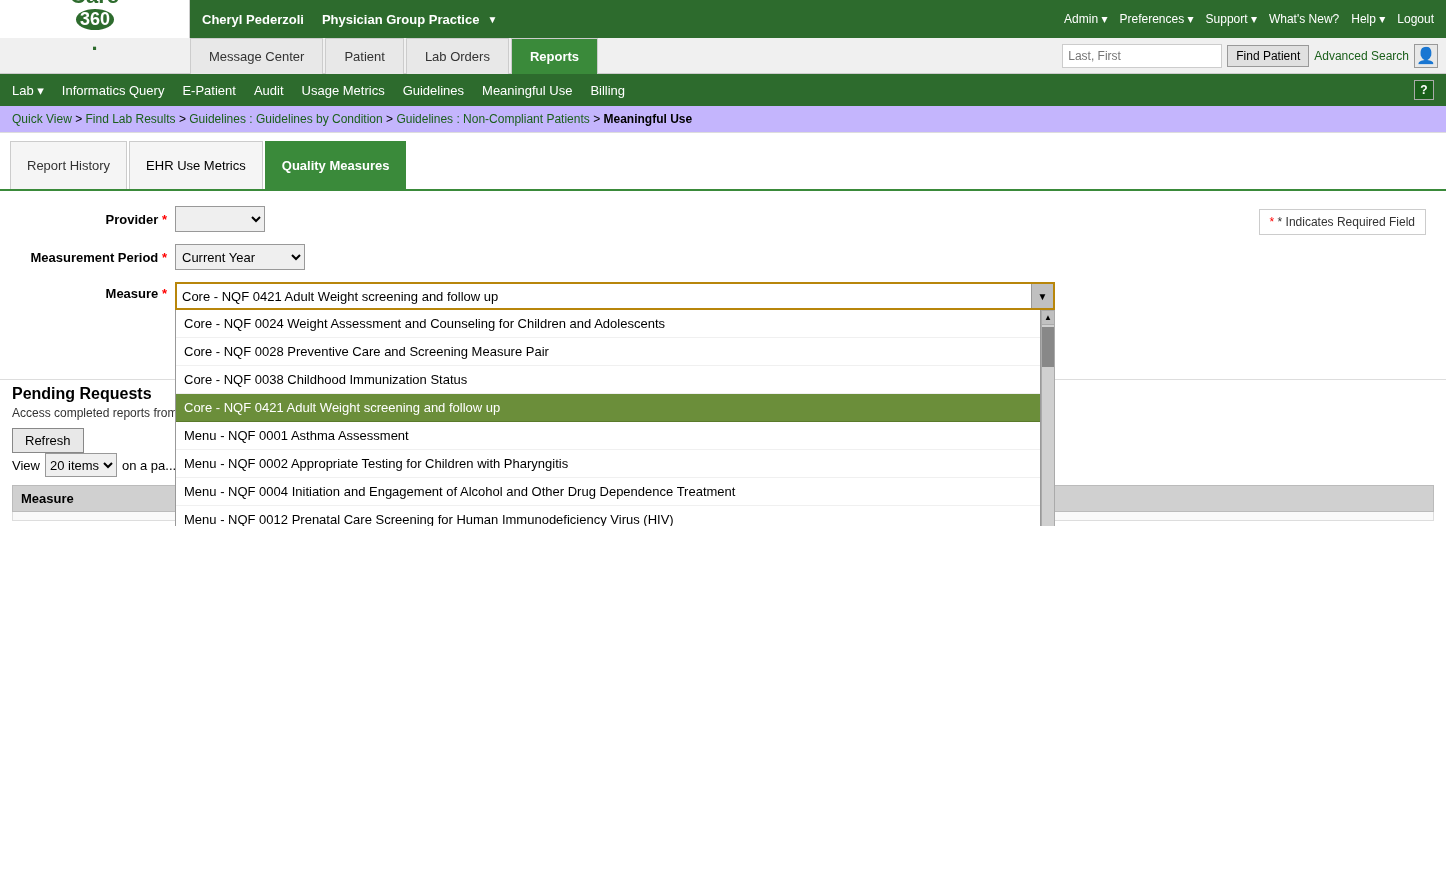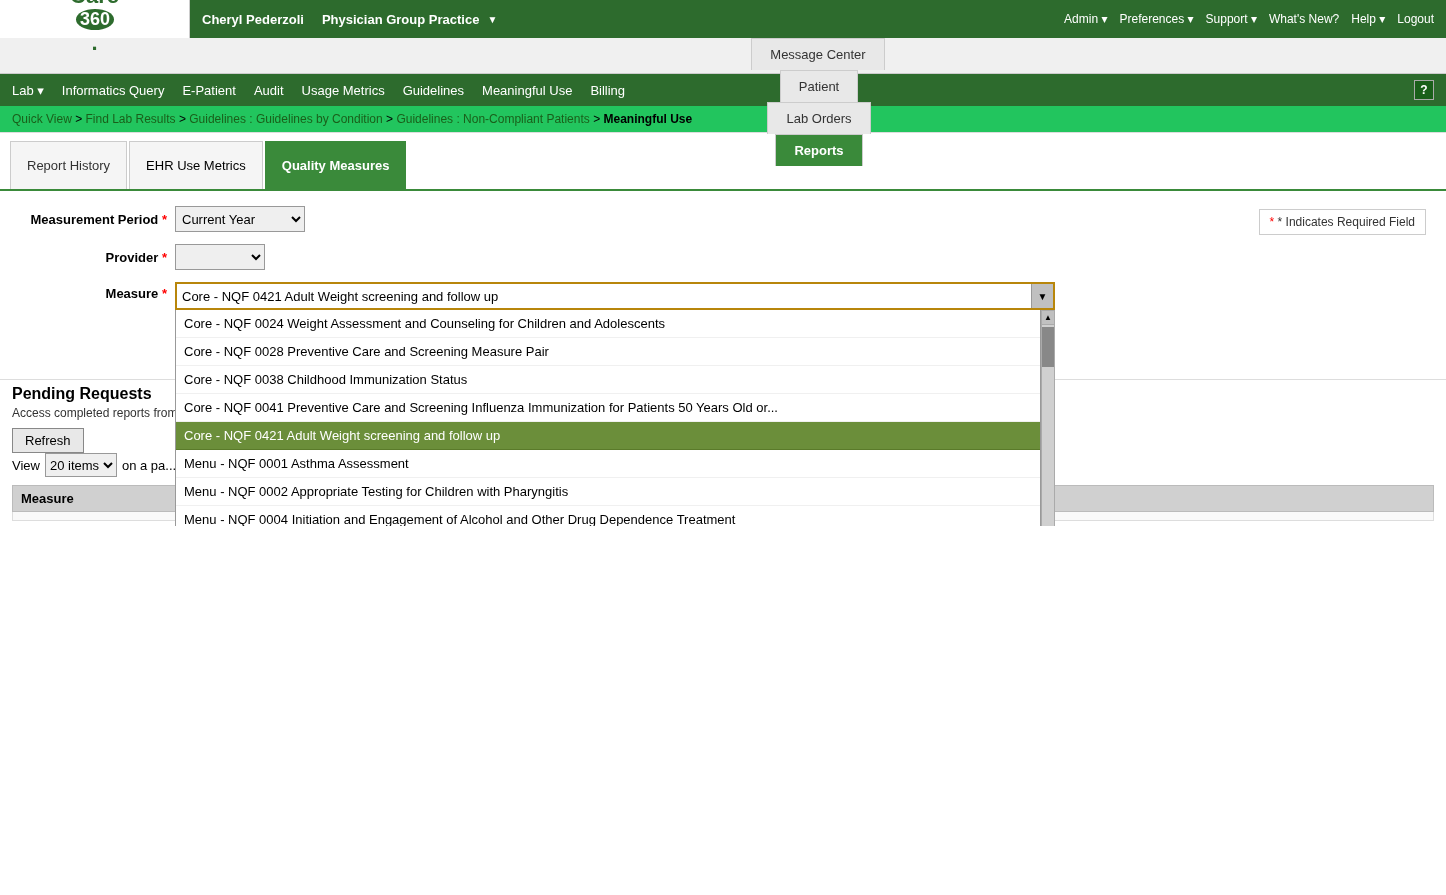--- a/index.html
+++ b/index.html
@@ -22,40 +22,46 @@
       <a href="#" style="color:#fff; font-size:12px; text-decoration:none;">Admin ▾</a>
       <a href="#" style="color:#fff; font-size:12px; text-decoration:none;">Preferences ▾</a>
       <a href="#" style="color:#fff; font-size:12px; text-decoration:none;">Support ▾</a>
       <a href="#" style="color:#fff; font-size:12px; text-decoration:none;">What's New?</a>
       <a href="#" style="color:#fff; font-size:12px; text-decoration:none;">Help ▾</a>
       <a href="#" style="color:#fff; font-size:12px; text-decoration:none;">Logout</a>
     </div>
   </div>
 </div>
 
-<div style="display:flex; align-items:center; background:#f0f0f0; border-bottom:1px solid #ccc; height:36px; padding-left:190px;flex-direction:column;">
+<div style="display:flex; align-items:center; background:#f0f0f0; border-bottom:1px solid #ccc; height:36px; padding-left:190px;">
   <a href="#" style="padding:8px 18px; border:1px solid #ccc; border-bottom:none; font-size:13px; color:#333; text-decoration:none; background:#e8e8e8; height:36px; display:flex; align-items:center;">Message Center</a>
   <a href="#" style="padding:8px 18px; border:1px solid #ccc; border-bottom:none; font-size:13px; color:#333; text-decoration:none; background:#e8e8e8; height:36px; display:flex; align-items:center; margin-left:2px;">Patient</a>
   <a href="#" style="padding:8px 18px; border:1px solid #ccc; border-bottom:none; font-size:13px; color:#333; text-decoration:none; background:#e8e8e8; height:36px; display:flex; align-items:center; margin-left:2px;">Lab Orders</a>
   <a href="#" style="padding:8px 18px; border:1px solid #ccc; border-bottom:none; font-size:13px; color:#fff; text-decoration:none; background:#3a8a3a; height:36px; display:flex; align-items:center; margin-left:2px; font-weight:bold;">Reports</a>
+  <div style="margin-left:auto; display:flex; align-items:center; gap:5px; padding-right:8px;">
+    <input type="text" placeholder="Last, First" style="width: 160px; height: 24px; border: 1px solid rgb(204, 204, 204); padding: 0px 5px; font-size: 12px;">
+    <button style="background:#e0e0e0; border:1px solid #999; padding:3px 8px; cursor:pointer; font-size:12px;">Find Patient</button>
+    <a href="#" style="color:#1a5f1a; font-size:12px; text-decoration:none;">Advanced Search</a>
+    <div style="width:24px; height:24px; border:1px solid #999; display:flex; align-items:center; justify-content:center; font-size:16px; cursor:pointer; background:#e8e8e8;">👤</div>
+  </div>
 </div>
 
 <div style="background:#2d6b2d; display:flex; align-items:center; height:32px; padding:0 12px; gap:18px;">
   <a href="#" style="color:#fff; font-size:13px; text-decoration:none;">Lab ▾</a>
   <a href="#" style="color:#fff; font-size:13px; text-decoration:none;">Informatics Query</a>
   <a href="#" style="color:#fff; font-size:13px; text-decoration:none;">E-Patient</a>
   <a href="#" style="color:#fff; font-size:13px; text-decoration:none;">Audit</a>
   <a href="#" style="color:#fff; font-size:13px; text-decoration:none;">Usage Metrics</a>
   <a href="#" style="color:#fff; font-size:13px; text-decoration:none;">Guidelines</a>
   <a href="#" style="color:#fff; font-size:13px; text-decoration:none;">Meaningful Use</a>
   <a href="#" style="color:#fff; font-size:13px; text-decoration:none;">Billing</a>
   <div style="margin-left:auto; background:#1a5f1a; color:#fff; width:20px; height:20px; display:flex; align-items:center; justify-content:center; font-weight:bold; font-size:12px; border:1px solid #aaa; cursor:pointer;">?</div>
 </div>
 
-<div style="padding:6px 12px; font-size:12px; border-bottom:1px solid #ddd; background:#22c55e;">
+<div style="padding:6px 12px; font-size:12px; border-bottom:1px solid #ddd; background:#c4b5fd;">
   <a href="#" style="color:#1a5f1a; text-decoration:none;">Quick View</a>
   <span> &gt; </span>
   <a href="#" style="color:#1a5f1a; text-decoration:none;">Find Lab Results</a>
   <span> &gt; </span>
   <a href="#" style="color:#1a5f1a; text-decoration:none;">Guidelines : Guidelines by Condition</a>
   <span> &gt; </span>
   <a href="#" style="color:#1a5f1a; text-decoration:none;">Guidelines : Non-Compliant Patients</a>
   <span> &gt; </span>
   <strong>Meaningful Use</strong>
 </div>
@@ -63,34 +69,34 @@
 <div style="display:flex; padding:8px 10px 0; gap:2px; border-bottom:2px solid #3a8a3a; background:#fff;">
   <button style="padding:16px 16px; border:1px solid #ccc; border-bottom:none; cursor:pointer; font-size:13px; background:#f5f5f5; color:#333;">Report History</button>
   <button style="padding:4px 16px; border:1px solid #ccc; border-bottom:none; cursor:pointer; font-size:13px; background:#f5f5f5; color:#000000;">EHR Use Metrics</button>
   <button style="padding:6px 16px; border:1px solid #3a8a3a; border-bottom:none; cursor:pointer; font-size:13px; background:#3a8a3a; color:#fff; font-weight:bold;">Quality Measures</button>
 </div>
 
 <div style="padding:15px 10px; position:relative; background:#fff;">
 
   <div style="display:flex; align-items:center; margin-bottom:12px;">
     <div style="width:165px; text-align:right; font-weight:bold; font-size:13px; padding-right:8px;">
+      Provider <span style="color:red;">*</span>
+    </div>
+    <select style="width:90px; height:26px; border:1px solid #999; font-size:13px; padding:2px;">
+      <option></option>
+    </select>
+  </div>
+
+  <div style="display:flex; align-items:center; margin-bottom:12px;">
+    <div style="width:165px; text-align:right; font-weight:bold; font-size:13px; padding-right:8px;">
       Measurement Period <span style="color:red;">*</span>
     </div>
     <select style="width:130px; height:26px; border:1px solid #999; font-size:13px; padding:2px;">
       <option>Current Year</option>
       <option>Prior Year</option>
-    </select>
-  </div>
-
-  <div style="display:flex; align-items:center; margin-bottom:12px;">
-    <div style="width:165px; text-align:right; font-weight:bold; font-size:13px; padding-right:8px;">
-      Provider <span style="color:red;">*</span>
-    </div>
-    <select style="width:90px; height:26px; border:1px solid #999; font-size:13px; padding:2px;">
-      <option></option>
     </select>
   </div>
 
   <div style="display:flex; align-items:flex-start; margin-bottom:12px;">
     <div style="width:165px; text-align:right; font-weight:bold; font-size:13px; padding-right:8px; padding-top:4px;">
       Measure <span style="color:red;">*</span>
     </div>
 
     <div style="position:relative; width:880px;">
 
@@ -99,21 +105,20 @@
         <div style="width:22px; height:100%; background:#c0c0c0; display:flex; align-items:center; justify-content:center; border-left:1px solid #999; cursor:pointer; flex-shrink:0;">
           <span style="font-size:10px;">▼</span>
         </div>
       </div>
 
       <div style="position:absolute; top:28px; left:0; width:calc(100% - 14px); background:#fff; border:1px solid #999; border-top:none; z-index:100; overflow-y:scroll; max-height:480px;">
 
         <div style="padding:6px 8px; font-size:13px; cursor:pointer; border-bottom:1px solid #f0f0f0;">Core - NQF 0024 Weight Assessment and Counseling for Children and Adolescents</div>
         <div style="padding:6px 8px; font-size:13px; cursor:pointer; border-bottom:1px solid #f0f0f0;">Core - NQF 0028 Preventive Care and Screening Measure Pair</div>
         <div style="padding:6px 8px; font-size:13px; cursor:pointer; border-bottom:1px solid #f0f0f0;">Core - NQF 0038 Childhood Immunization Status</div>
-        <div style="padding:6px 8px; font-size:13px; cursor:pointer; border-bottom:1px solid #f0f0f0;">Core - NQF 0041 Preventive Care and Screening Influenza Immunization for Patients 50 Years Old or...</div>
         <div style="padding:6px 8px; font-size:13px; cursor:pointer; background:#6b8e3a; color:#fff; border-bottom:1px solid #5a7a2a;">Core - NQF 0421 Adult Weight screening and follow up</div>
         <div style="padding:6px 8px; font-size:13px; cursor:pointer; border-bottom:1px solid #f0f0f0;">Menu - NQF 0001 Asthma Assessment</div>
         <div style="padding:6px 8px; font-size:13px; cursor:pointer; border-bottom:1px solid #f0f0f0;">Menu - NQF 0002 Appropriate Testing for Children with Pharyngitis</div>
         <div style="padding:6px 8px; font-size:13px; cursor:pointer; border-bottom:1px solid #f0f0f0;">Menu - NQF 0004 Initiation and Engagement of Alcohol and Other Drug Dependence Treatment</div>
         <div style="padding:6px 8px; font-size:13px; cursor:pointer; border-bottom:1px solid #f0f0f0;">Menu - NQF 0012 Prenatal Care Screening for Human Immunodeficiency Virus (HIV)</div>
         <div style="padding:6px 8px; font-size:13px; cursor:pointer; border-bottom:1px solid #f0f0f0;">Menu - NQF 0014 Prenatal Care Anti D Immune Globulin</div>
         <div style="padding:6px 8px; font-size:13px; cursor:pointer; border-bottom:1px solid #f0f0f0;">Menu - NQF 0018 Controlling High Blood Pressure</div>
         <div style="padding:6px 8px; font-size:13px; cursor:pointer; border-bottom:1px solid #f0f0f0;">Menu - NQF 0027 Smoking and Tobacco Use Cessation, Medical assistance</div>
         <div style="padding:6px 8px; font-size:13px; cursor:pointer; border-bottom:1px solid #f0f0f0;">Menu - NQF 0031 Breast Cancer Screening</div>
         <div style="padding:6px 8px; font-size:13px; cursor:pointer; border-bottom:1px solid #f0f0f0;">Menu - NQF 0032 Cervical Cancer Screening</div>

